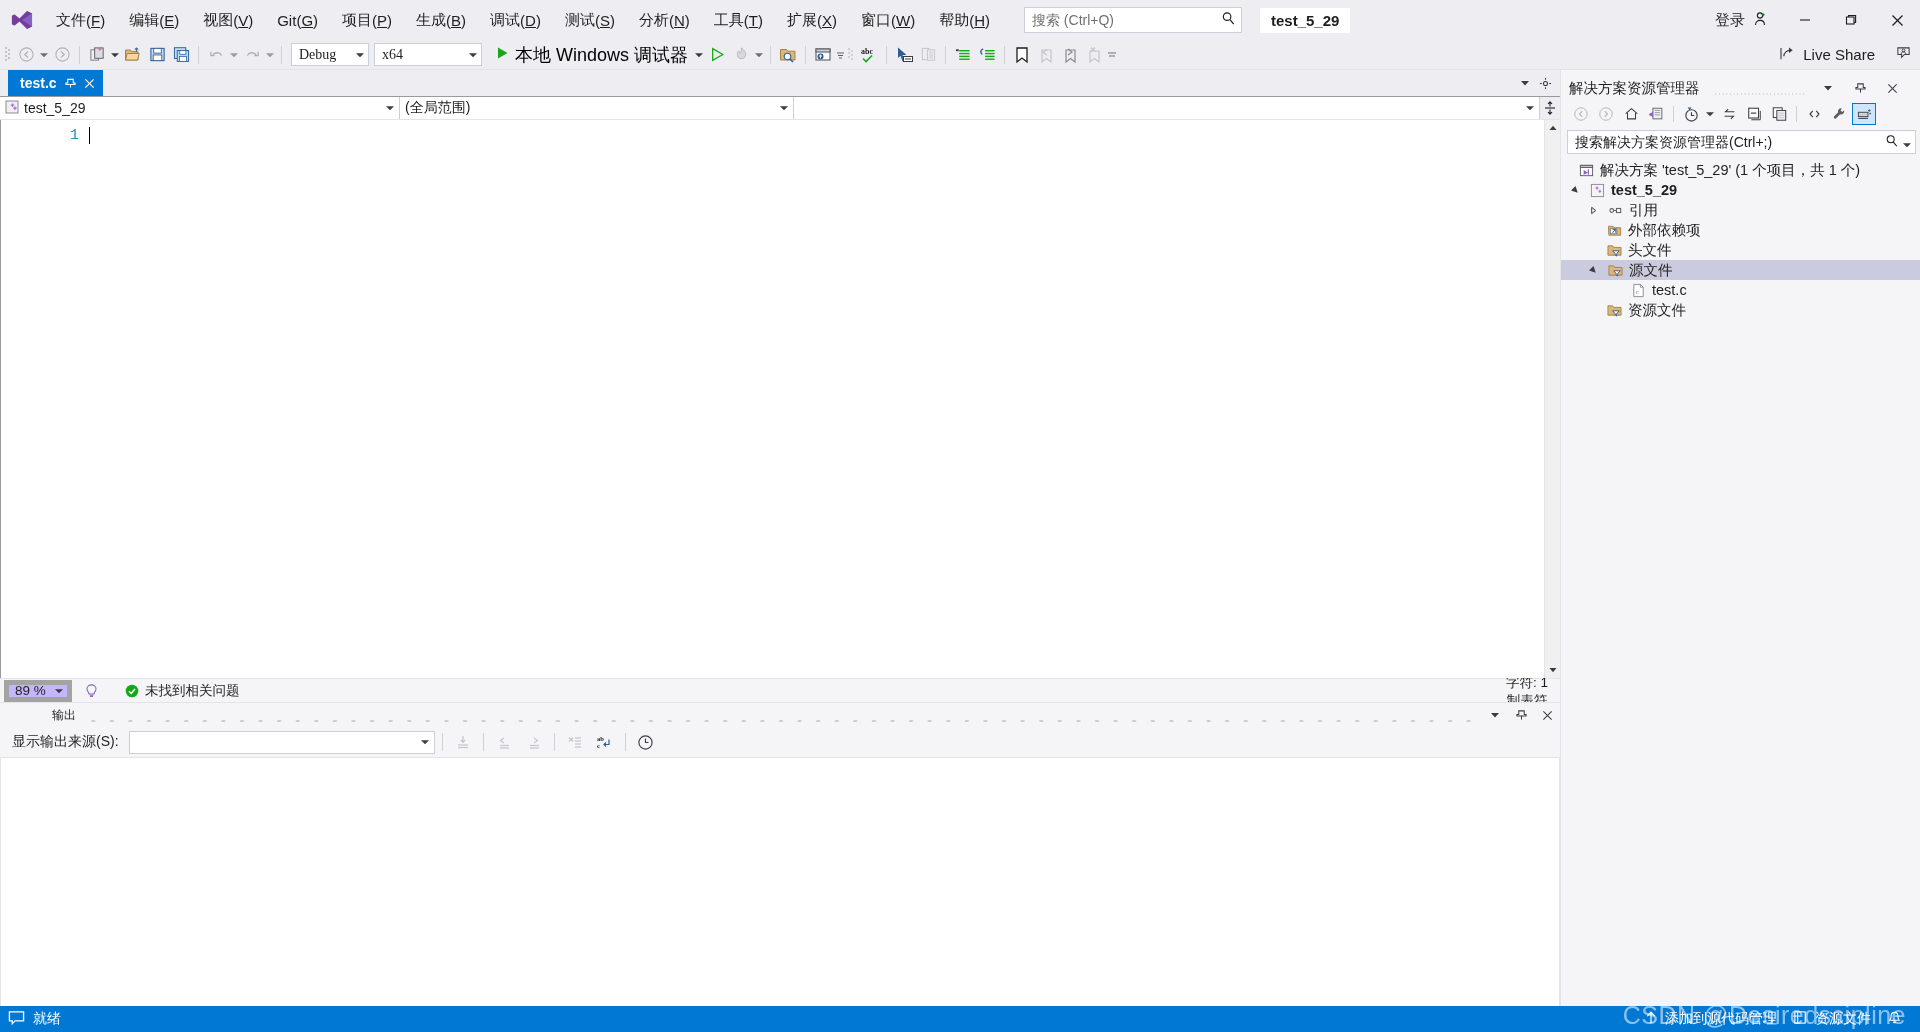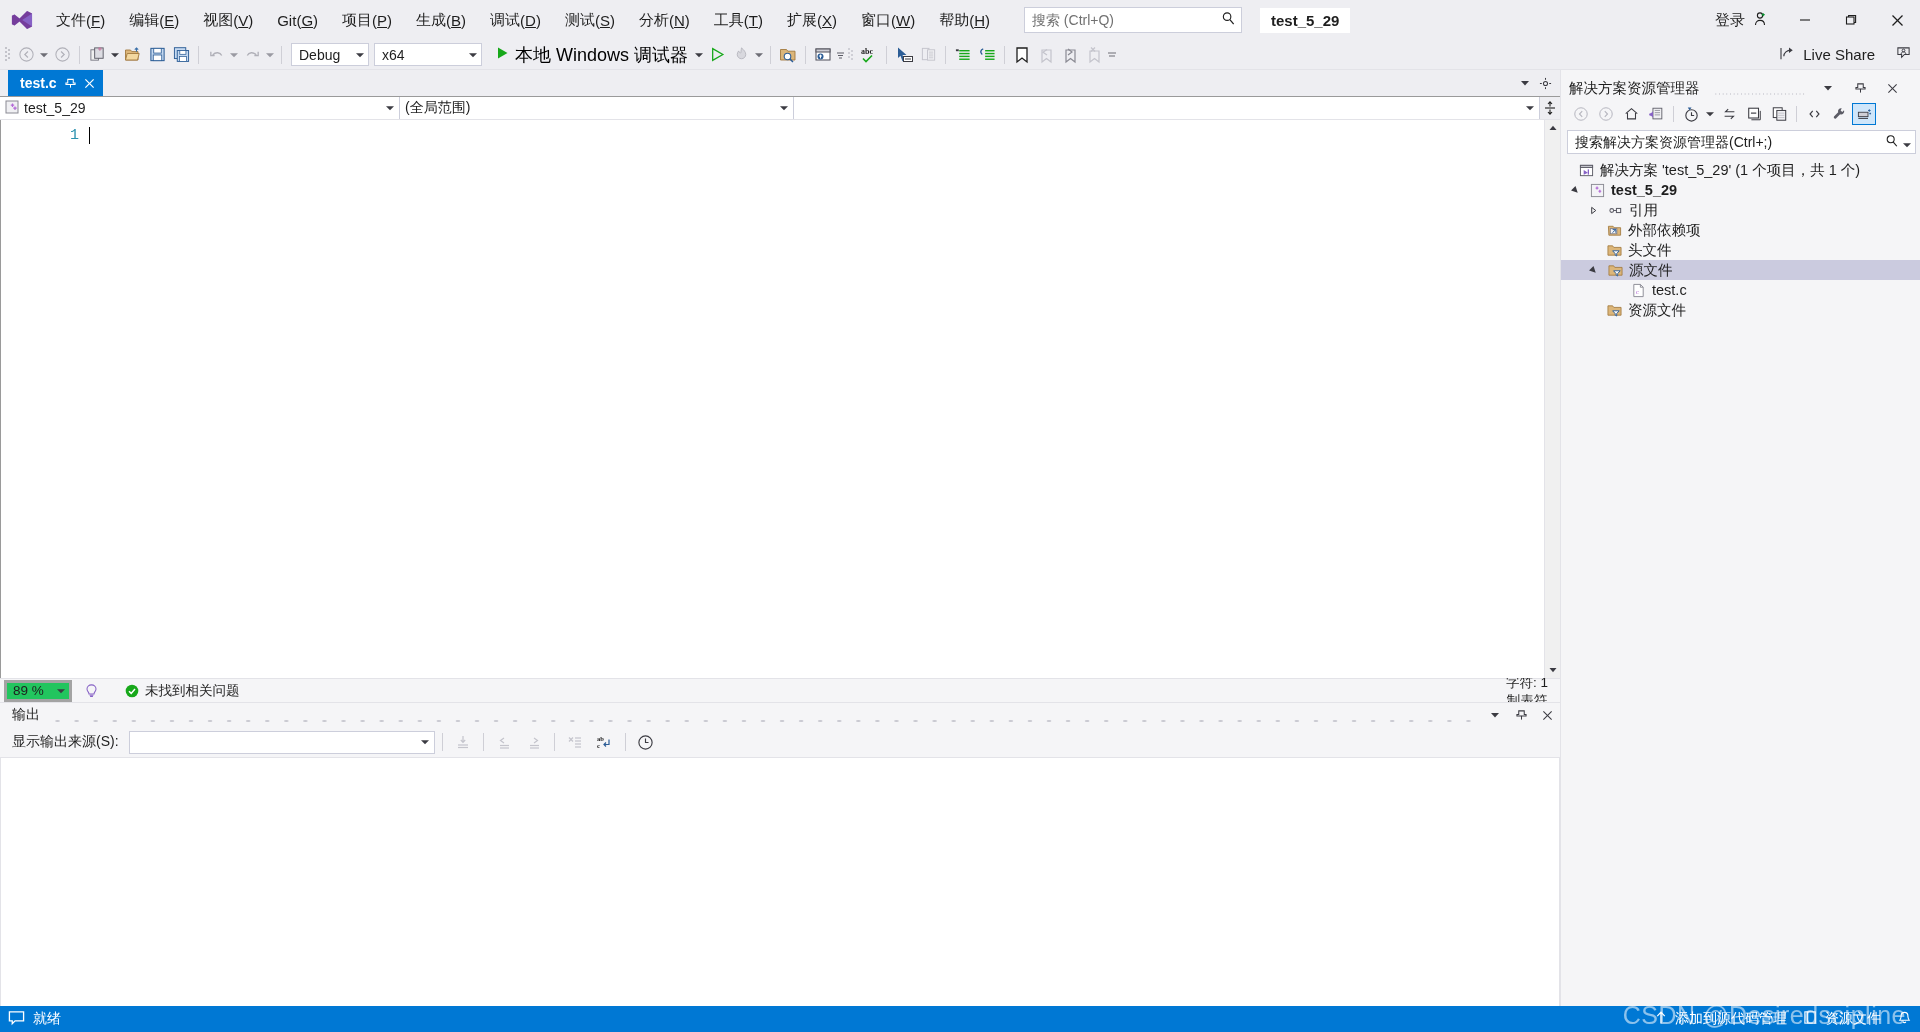--- a/index.html
+++ b/index.html
@@ -55,21 +55,21 @@
     height: 24px; min-width: 24px; display: flex; align-items: center;
     justify-content: center; padding: 0 2px;
   }
   .tb-sep { width: 1px; height: 18px; background: #cfcfd6; margin: 0 5px; }
   .tb-caret { width: 12px; display: flex; align-items: center; justify-content: center; }
   .combo {
     height: 23px; background: #fff; border: 1px solid #cccedb; display: flex;
     align-items: center; font-size: 14px; color: #1e1e1e; padding-left: 7px;
     position: relative;
   }
-  .combo .cv { flex: 1; }
+  .combo .cv { flex: 1; font-family: Liberation Serif, serif; }
   .combo .ca { width: 16px; display: flex; align-items: center; justify-content: center; }
   .combo-debug { width: 78px; margin-left: 4px; }
   .combo-plat  { width: 108px; margin-left: 5px; }
   .run-btn { display: flex; align-items: center; gap: 6px; padding: 0 5px 0 6px; height: 24px; font-size: 18px; }
   .liveshare {
     margin-left: auto; display: flex; align-items: center; gap: 6px;
     font-size: 15px; color: #1e1e1e; padding: 0 8px; height: 24px;
   }
 
   
@@ -113,32 +113,32 @@
     align-items: center; border-left: 1px solid #e3e3e8;
   }
   .vscroll .sb-arrow { height: 16px; display: flex; align-items: center; justify-content: center; }
   .vscroll .sb-track { flex: 1; }
   .vscroll .sb-up { background: #f0f0f0; }
   .editor-status {
     height: 24px; background: #f5f5f7; display: flex; align-items: center;
     font-size: 13.5px; color: #1e1e1e; border-top: 1px solid #e3e3e8;
   }
   .zoomcombo {
-    width: 68px; height: 22px; margin-left: 4px; border: 3px solid #a3a3a3;
-    background: #22c55e; display: flex; align-items: center; padding-left: 6px; font-size: 13.5px;
+    width: 68px; height: 22px; margin-left: 4px; border: 5px solid #a3a3a3;
+    background: #c4b5fd; display: flex; align-items: center; padding-left: 6px; font-size: 13.5px;
   }
   .zoomcombo .ca { margin-left: auto; width: 16px; display: flex; align-items: center; justify-content: center; }
   .es-item { display: flex; align-items: center; gap: 6px; margin-left: 12px; }
   .es-right { margin-left: auto; display: flex; align-items: center; gap: 0; padding-right: 12px; flex-direction: column; }
   .es-right > span { margin-left: 26px; }
 
   
   .output-pane { flex: 1; display: flex; flex-direction: column; background: #f5f5f7; min-height: 0; border-top: 1px solid #e3e3e8; }
   .pane-head { height: 24px; display: flex; align-items: center; padding: 0 4px 0 12px; gap: 8px; }
-  .pane-title { font-size: 14px; color: #1e1e1e; }
+  .pane-title { font-size: 12px; color: #1e1e1e; margin-left: 40px; }
   .dots { flex: 1; height: 7px; }
   .pane-btn { width: 18px; height: 20px; display: flex; align-items: center; justify-content: center; }
   .output-toolbar { height: 30px; display: flex; align-items: center; gap: 4px; padding-left: 12px; }
   .ot-label { font-size: 14px; color: #1e1e1e; }
   .ot-combo {
     width: 306px; height: 23px; background: #fff; border: 1px solid #cccedb;
     display: flex; align-items: center; margin-left: 6px;
   }
   .ot-combo .ca { margin-left: auto; width: 18px; display: flex; align-items: center; justify-content: center; }
   .ot-btn { width: 26px; height: 24px; display: flex; align-items: center; justify-content: center; }
@@ -171,21 +171,21 @@
     color: #1e1e1e; white-space: nowrap; padding-right: 6px;
   }
   .tr.selected { background: #cbcbdf; }
   .tr .exp { width: 16px; display: flex; align-items: center; justify-content: center; }
   .tr .ico { width: 18px; display: flex; align-items: center; justify-content: center; }
   .tr.bold { font-weight: bold; }
 
   
   .statusbar {
     height: 26px; flex: 0 0 26px; background: #0078d4; color: #fff;
-    display: flex; align-items: center; font-size: 14px; padding: 0 2px 0 8px;
+    display: flex; align-items: center; font-size: 14px; padding: 0 12px 0 8px;
   }
   .sb-left { display: flex; align-items: center; gap: 8px; }
   .sb-right { margin-left: auto; display: flex; align-items: center; gap: 16px; padding-right: 6px; }
   .sb-right .sb-seg { display: flex; align-items: center; gap: 7px; }
 
   
   .watermark {
     position: absolute; right: 14px; bottom: 2px; font-size: 25px; color: rgba(255,255,255,0.55);
     font-family: "Liberation Sans", sans-serif; pointer-events: none; white-space: nowrap;
     letter-spacing: 0.5px;

